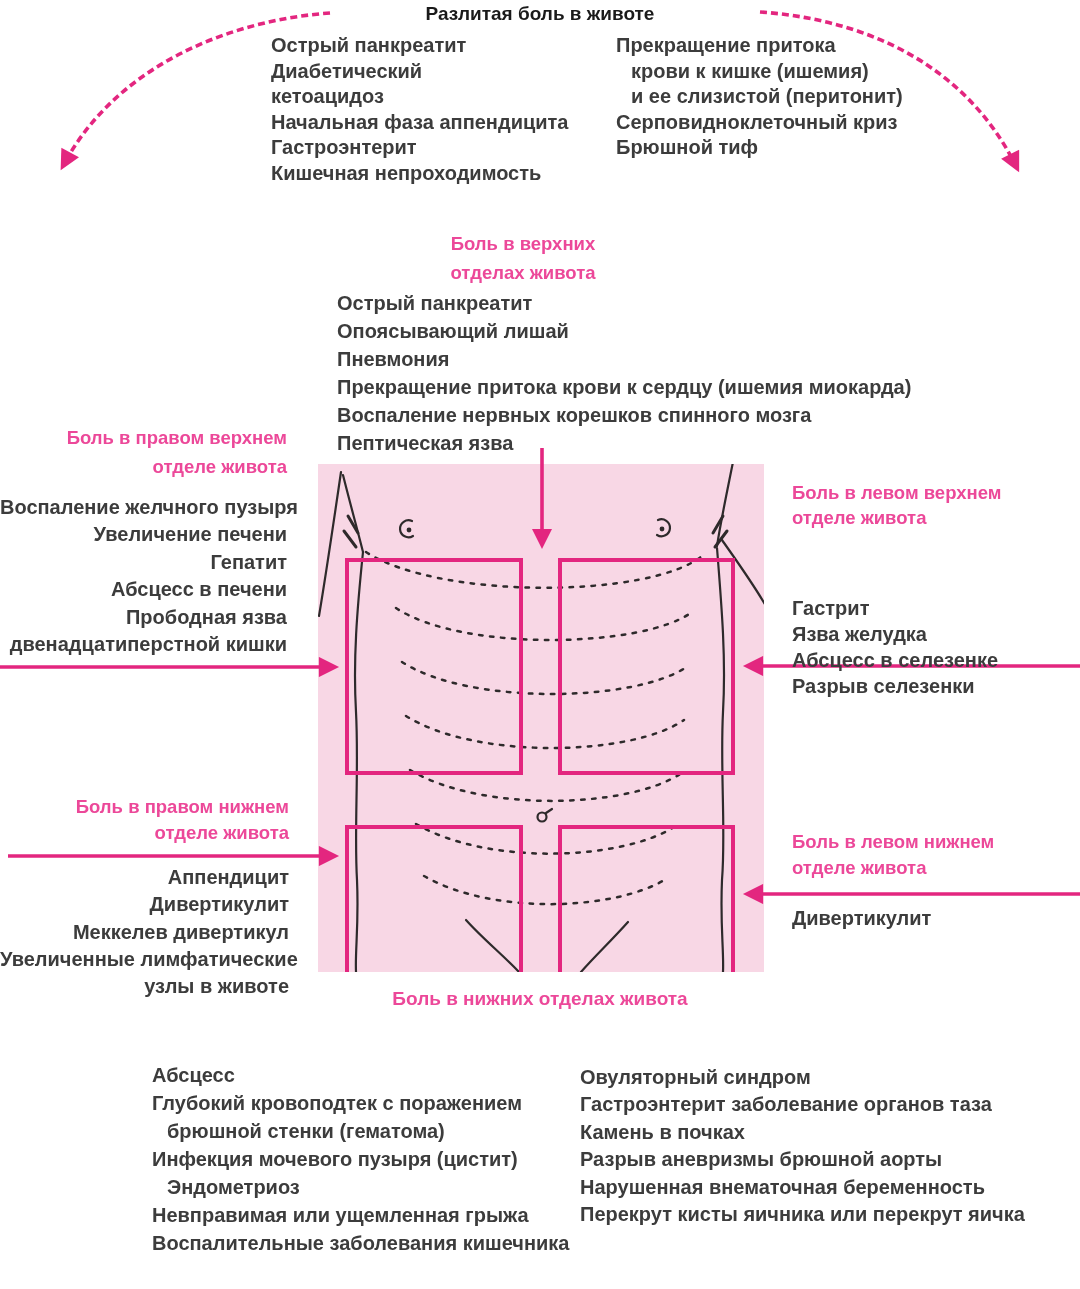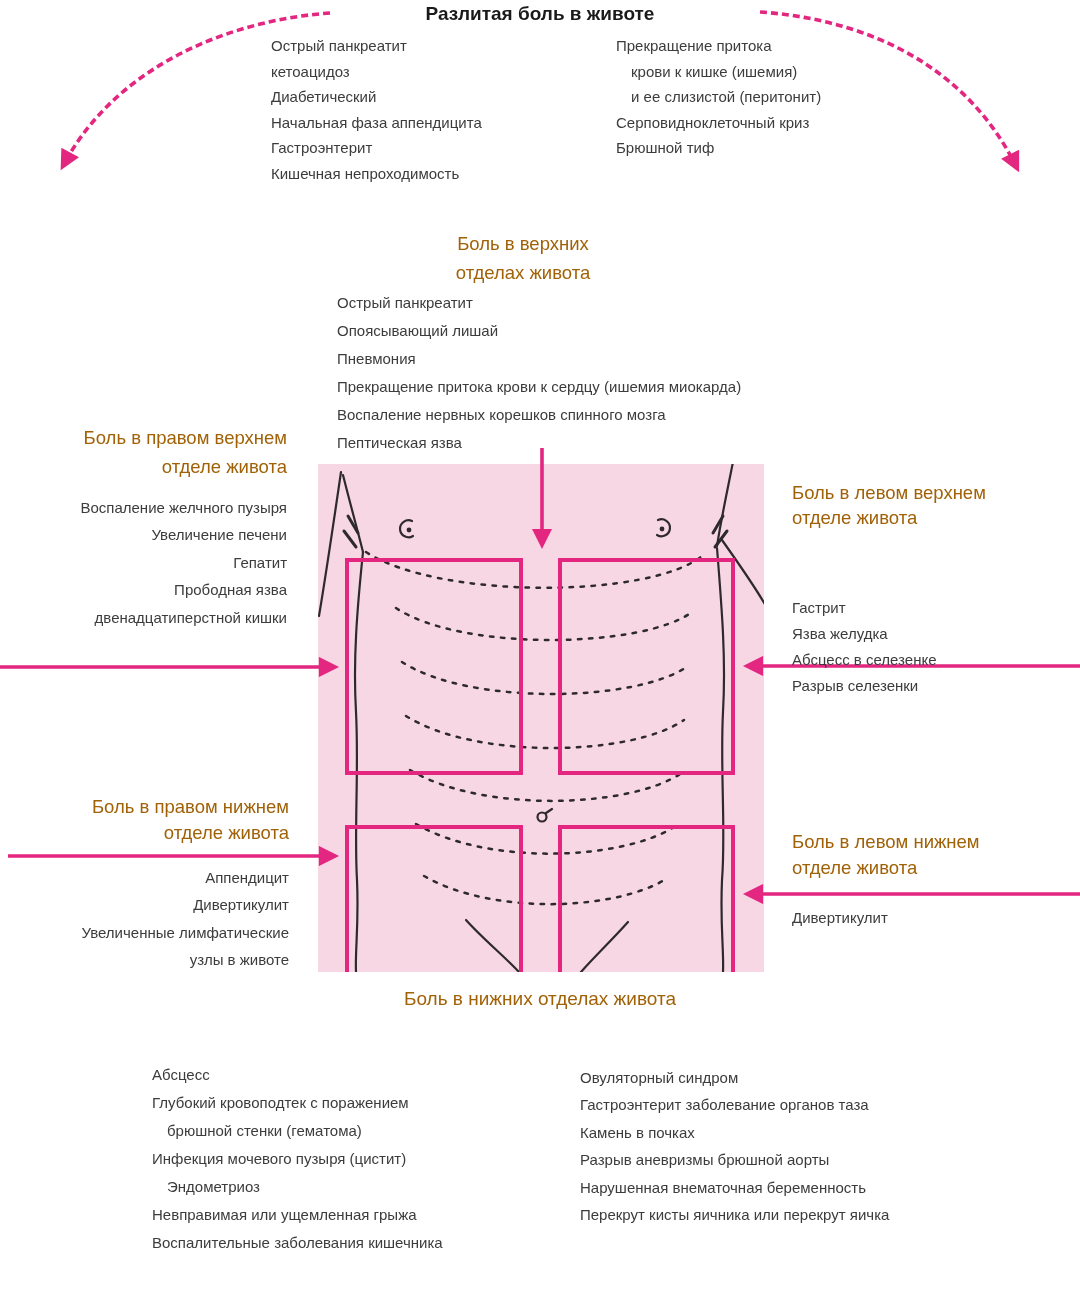--- a/index.html
+++ b/index.html
@@ -3,22 +3,22 @@
 <meta charset="utf-8">
 <style>
   html,body{margin:0;padding:0;background:#ffffff;}
   #canvas{
     position:relative;width:1080px;height:1289px;background:#ffffff;overflow:hidden;
     font-family:"Liberation Sans","DejaVu Sans",sans-serif;color:#3c3c3c;
   }
   #figure-svg{position:absolute;left:0;top:0;width:1080px;height:1289px;}
   .abs{position:absolute;}
   .title{font-weight:bold;color:#1a1a1a;font-size:19px;line-height:27px;}
-  .subtitle{font-weight:normal;color:#a16207;font-size:18.5px;}
-  .line{font-size:15px;white-space:nowrap;}
+  .subtitle{font-weight:bold;color:#ec4899;font-size:18.5px;}
+  .line{font-size:20px;white-space:nowrap;font-weight:bold;}
   .indent{padding-left:15px;}
   .ra{text-align:right;}
   .ctr{text-align:center;}
 </style>
 </head>
 <body>
 
 <div id="canvas">
 
   <svg id="figure-svg" viewBox="0 0 1080 1289" xmlns="http://www.w3.org/2000/svg" aria-hidden="true">
@@ -91,22 +91,22 @@
       <path d="M 1080,666 L 750,666" marker-end="url(#ah)"></path>
       <path d="M 8,856 L 332,856" marker-end="url(#ah)"></path>
       <path d="M 1080,894 L 750,894" marker-end="url(#ah)"></path>
     </g>
   </svg>
 
   <div class="abs title ctr" style="left:0;top:4;width:1080px;">Разлитая боль в животе</div>
 
   <div class="abs" style="left:271px;top:33px;line-height:25.5px;">
     <div class="line">Острый панкреатит</div>
+    <div class="line">Диабетический</div>
     <div class="line">кетоацидоз</div>
-    <div class="line">Диабетический</div>
     <div class="line">Начальная фаза аппендицита</div>
     <div class="line">Гастроэнтерит</div>
     <div class="line">Кишечная непроходимость</div>
   </div>
 
   <div class="abs" style="left:580px;top:33px;line-height:25.5px;margin-left:36px;">
     <div class="line">Прекращение притока</div>
     <div class="line indent">крови к кишке (ишемия)</div>
     <div class="line indent">и ее слизистой (перитонит)</div>
     <div class="line">Серповидноклеточный криз</div>
@@ -127,20 +127,21 @@
   </div>
 
   <div class="abs subtitle ra" style="left:0;top:423px;width:287px;line-height:29px;">
     <div>Боль в правом верхнем</div>
     <div>отделе живота</div>
   </div>
   <div class="abs ra" style="left:0;top:494px;width:287px;line-height:27.4px;">
     <div class="line">Воспаление желчного пузыря</div>
     <div class="line">Увеличение печени</div>
     <div class="line">Гепатит</div>
+    <div class="line">Абсцесс в печени</div>
     <div class="line">Прободная язва</div>
     <div class="line">двенадцатиперстной кишки</div>
   </div>
 
   <div class="abs subtitle" style="left:792px;top:480px;width:286px;line-height:25px;">
     <div>Боль в левом верхнем</div>
     <div>отделе живота</div>
   </div>
   <div class="abs" style="left:792px;top:551px;line-height:26px;margin-top:44px;">
     <div class="line">Гастрит</div>
@@ -149,20 +150,21 @@
     <div class="line">Разрыв селезенки</div>
   </div>
 
   <div class="abs subtitle ra" style="left:0;top:794px;width:289px;line-height:26px;">
     <div>Боль в правом нижнем</div>
     <div>отделе живота</div>
   </div>
   <div class="abs ra" style="left:0;top:864px;width:289px;line-height:27.3px;">
     <div class="line">Аппендицит</div>
     <div class="line">Дивертикулит</div>
+    <div class="line">Меккелев дивертикул</div>
     <div class="line">Увеличенные лимфатические</div>
     <div class="line">узлы в животе</div>
   </div>
 
   <div class="abs subtitle" style="left:792px;top:829px;width:286px;line-height:26px;">
     <div>Боль в левом нижнем</div>
     <div>отделе живота</div>
   </div>
   <div class="abs" style="left:792px;top:905px;line-height:26px;">
     <div class="line">Дивертикулит</div>

